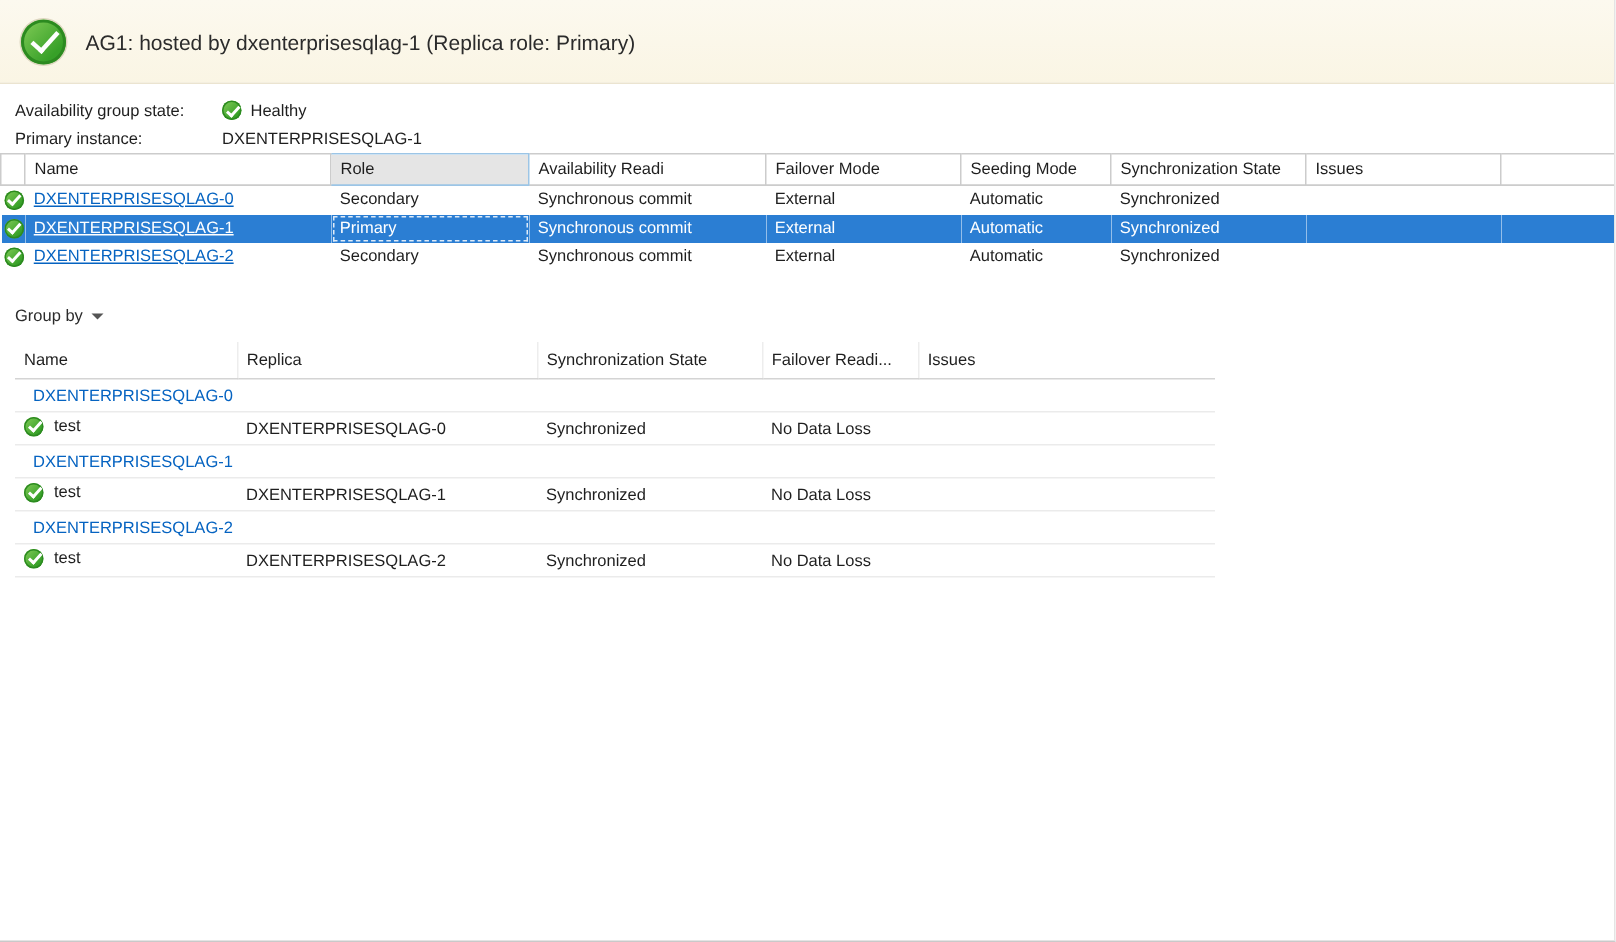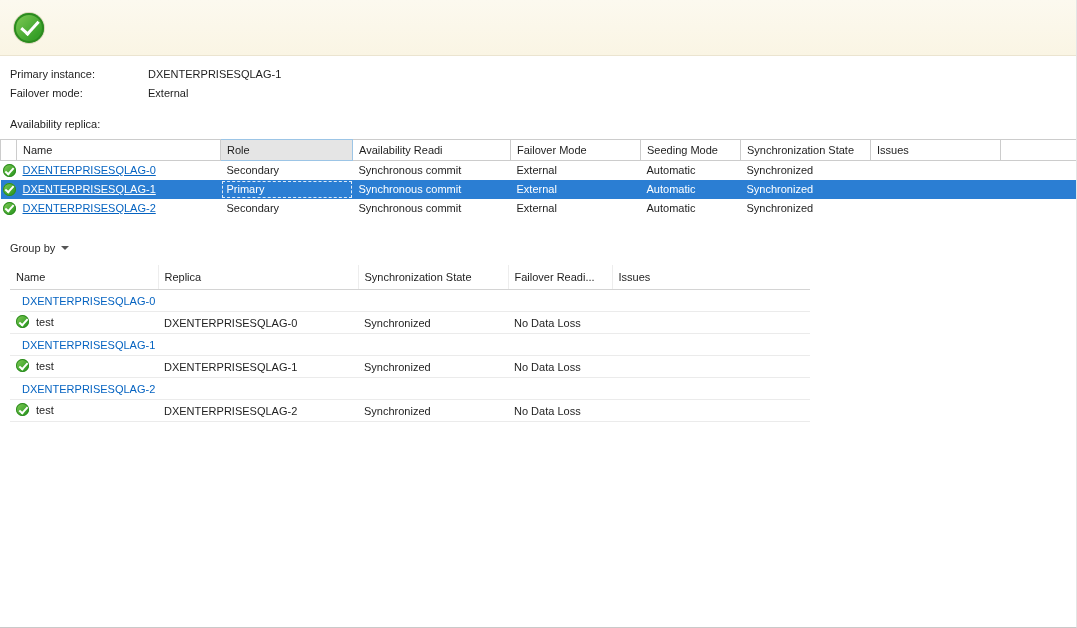--- a/index.html
+++ b/index.html
@@ -138,36 +138,37 @@
   .cellflex { display: inline-flex; align-items: center; gap: 7px; justify-content: flex-end; }
 </style>
 </head>
 <body>
 
 <div>
 
   
   <div class="header">
     <span class="check lg"></span>
+    <span class="title">AG1: hosted by dxenterprisesqlag-1 (Replica role: Primary)</span>
   </div>
 
   
   <div class="summary">
+    <div class="summary-row">
+      <span class="summary-label">Availability group state:</span>
+      <span class="check"></span>
+      <span class="summary-value">Healthy</span>
+    </div>
     <div class="summary-row">
       <span class="summary-label">Primary instance:</span>
       <span class="summary-value">DXENTERPRISESQLAG-1</span>
     </div>
-    <div class="summary-row">
-      <span class="summary-label">Failover mode:</span>
-      <span class="summary-value">External</span>
-    </div>
   </div>
 
   
-  <div class="replica-label">Availability replica:</div>
 
   <table class="replica-table">
     <colgroup>
       <col class="c-icon">
         <col class="c-name">
         <col class="c-role">
         <col class="c-avail">
       <col class="c-fom">
         <col class="c-seed">
         <col class="c-sync">

